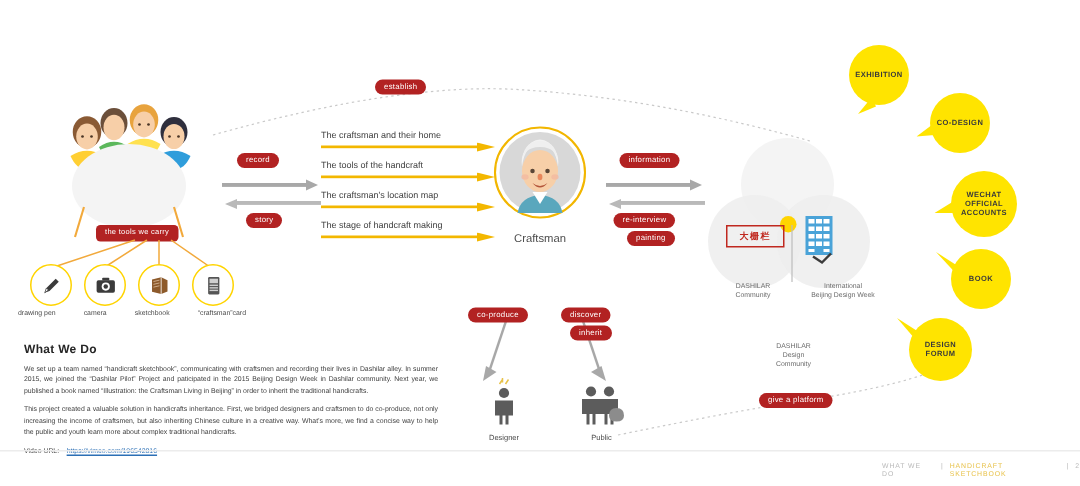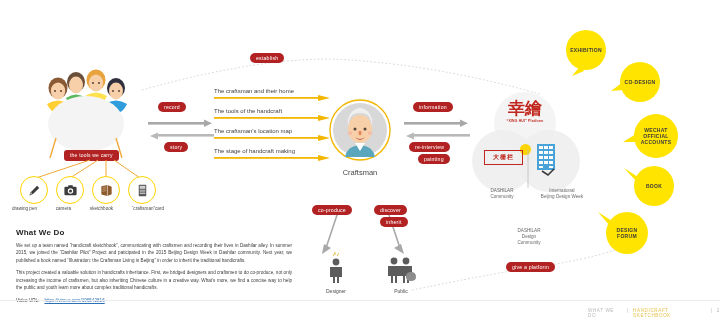--- a/index.html
+++ b/index.html
@@ -213,21 +213,21 @@
     </svg>
   </div>
   <div class="abs" style="left:214px;top:148px;width:120px;">
     <div class="arrowtext">The stage of handcraft making</div>
     <svg width="120" height="7" style="display:block;margin-top:1px;">
       <rect x="0" y="2" width="104" height="1.8" fill="#f3b700"></rect>
       <polygon points="104,0 116,3 104,6" fill="#f3b700"></polygon>
     </svg>
   </div>
 
-  <div class="abs" style="left:329px;top:99px;">
+  <div class="abs" style="left:329px;top:84px;">
     <svg width="62" height="62">
       <circle cx="31" cy="31" r="30" fill="none" stroke="#f2b600" stroke-width="1.4"></circle>
       <circle cx="31" cy="31" r="27" fill="#d8d8d8"></circle>
       <g>
         <path d="M31 46 q-13 1 -15 12 h30 q-2 -11 -15 -12z" fill="#5aa7bd"></path>
         <path d="M26 44 L31 52 L36 44 Z" fill="#ffffff"></path>
         <ellipse cx="31" cy="30" rx="12" ry="14" fill="#f7cfa8"></ellipse>
         <path d="M19 27 q2 -15 12 -15 q10 0 12 15 q1 -6 -2 -11 q-4 -7 -10 -7 q-6 0 -10 7 q-3 5 -2 11z" fill="#f2f2f2"></path>
         <path d="M19 26 q0 -12 12 -12 q12 0 12 12 q0 -16 -12 -16 q-12 0 -12 16z" fill="#efefef"></path>
         <circle cx="26" cy="30" r="1.5" fill="#5a4636"></circle>
@@ -251,24 +251,20 @@
   </svg>
   <div class="abs pill" style="left:413px;top:102px;">information</div>
   <div class="abs pill" style="left:409px;top:142px;">re-interview</div>
   <div class="abs pill" style="left:418px;top:154px;">painting</div>
 
   <div class="abs" style="left:470px;top:92px;width:120px;height:110px;">
     <div class="venn" style="left:24px;top:0;width:62px;height:62px;background:#f2f2f2;opacity:.85;"></div>
     <div class="venn" style="left:2px;top:38px;width:62px;height:62px;background:#ededed;opacity:.85;"></div>
     <div class="venn" style="left:48px;top:38px;width:62px;height:62px;background:#ededed;opacity:.85;"></div>
 
-    <div class="abs" style="left:24px;top:8px;width:62px;text-align:center;">
-      <div class="cn" style="font-size:17px;line-height:1;">幸繪</div>
-      <div class="plat-sub" style="margin-top:2px;">“XING HUI” Platform</div>
-    </div>
 
     <div class="abs" style="left:50px;top:52px;width:11px;height:11px;border-radius:50%;background:#ffd400;"></div>
 
     <div class="abs" style="left:14px;top:58px;width:37px;height:13px;border:1.2px solid #c0281f;display:flex;align-items:center;justify-content:center;">
       <span class="cn" style="font-size:6px;letter-spacing:1px;">大栅栏</span>
     </div>
 
     <svg class="abs" style="left:64px;top:50px;" width="26" height="36">
       <rect x="3" y="2" width="18" height="26" fill="#4aa3d8"></rect>
       <g fill="#ffffff">

